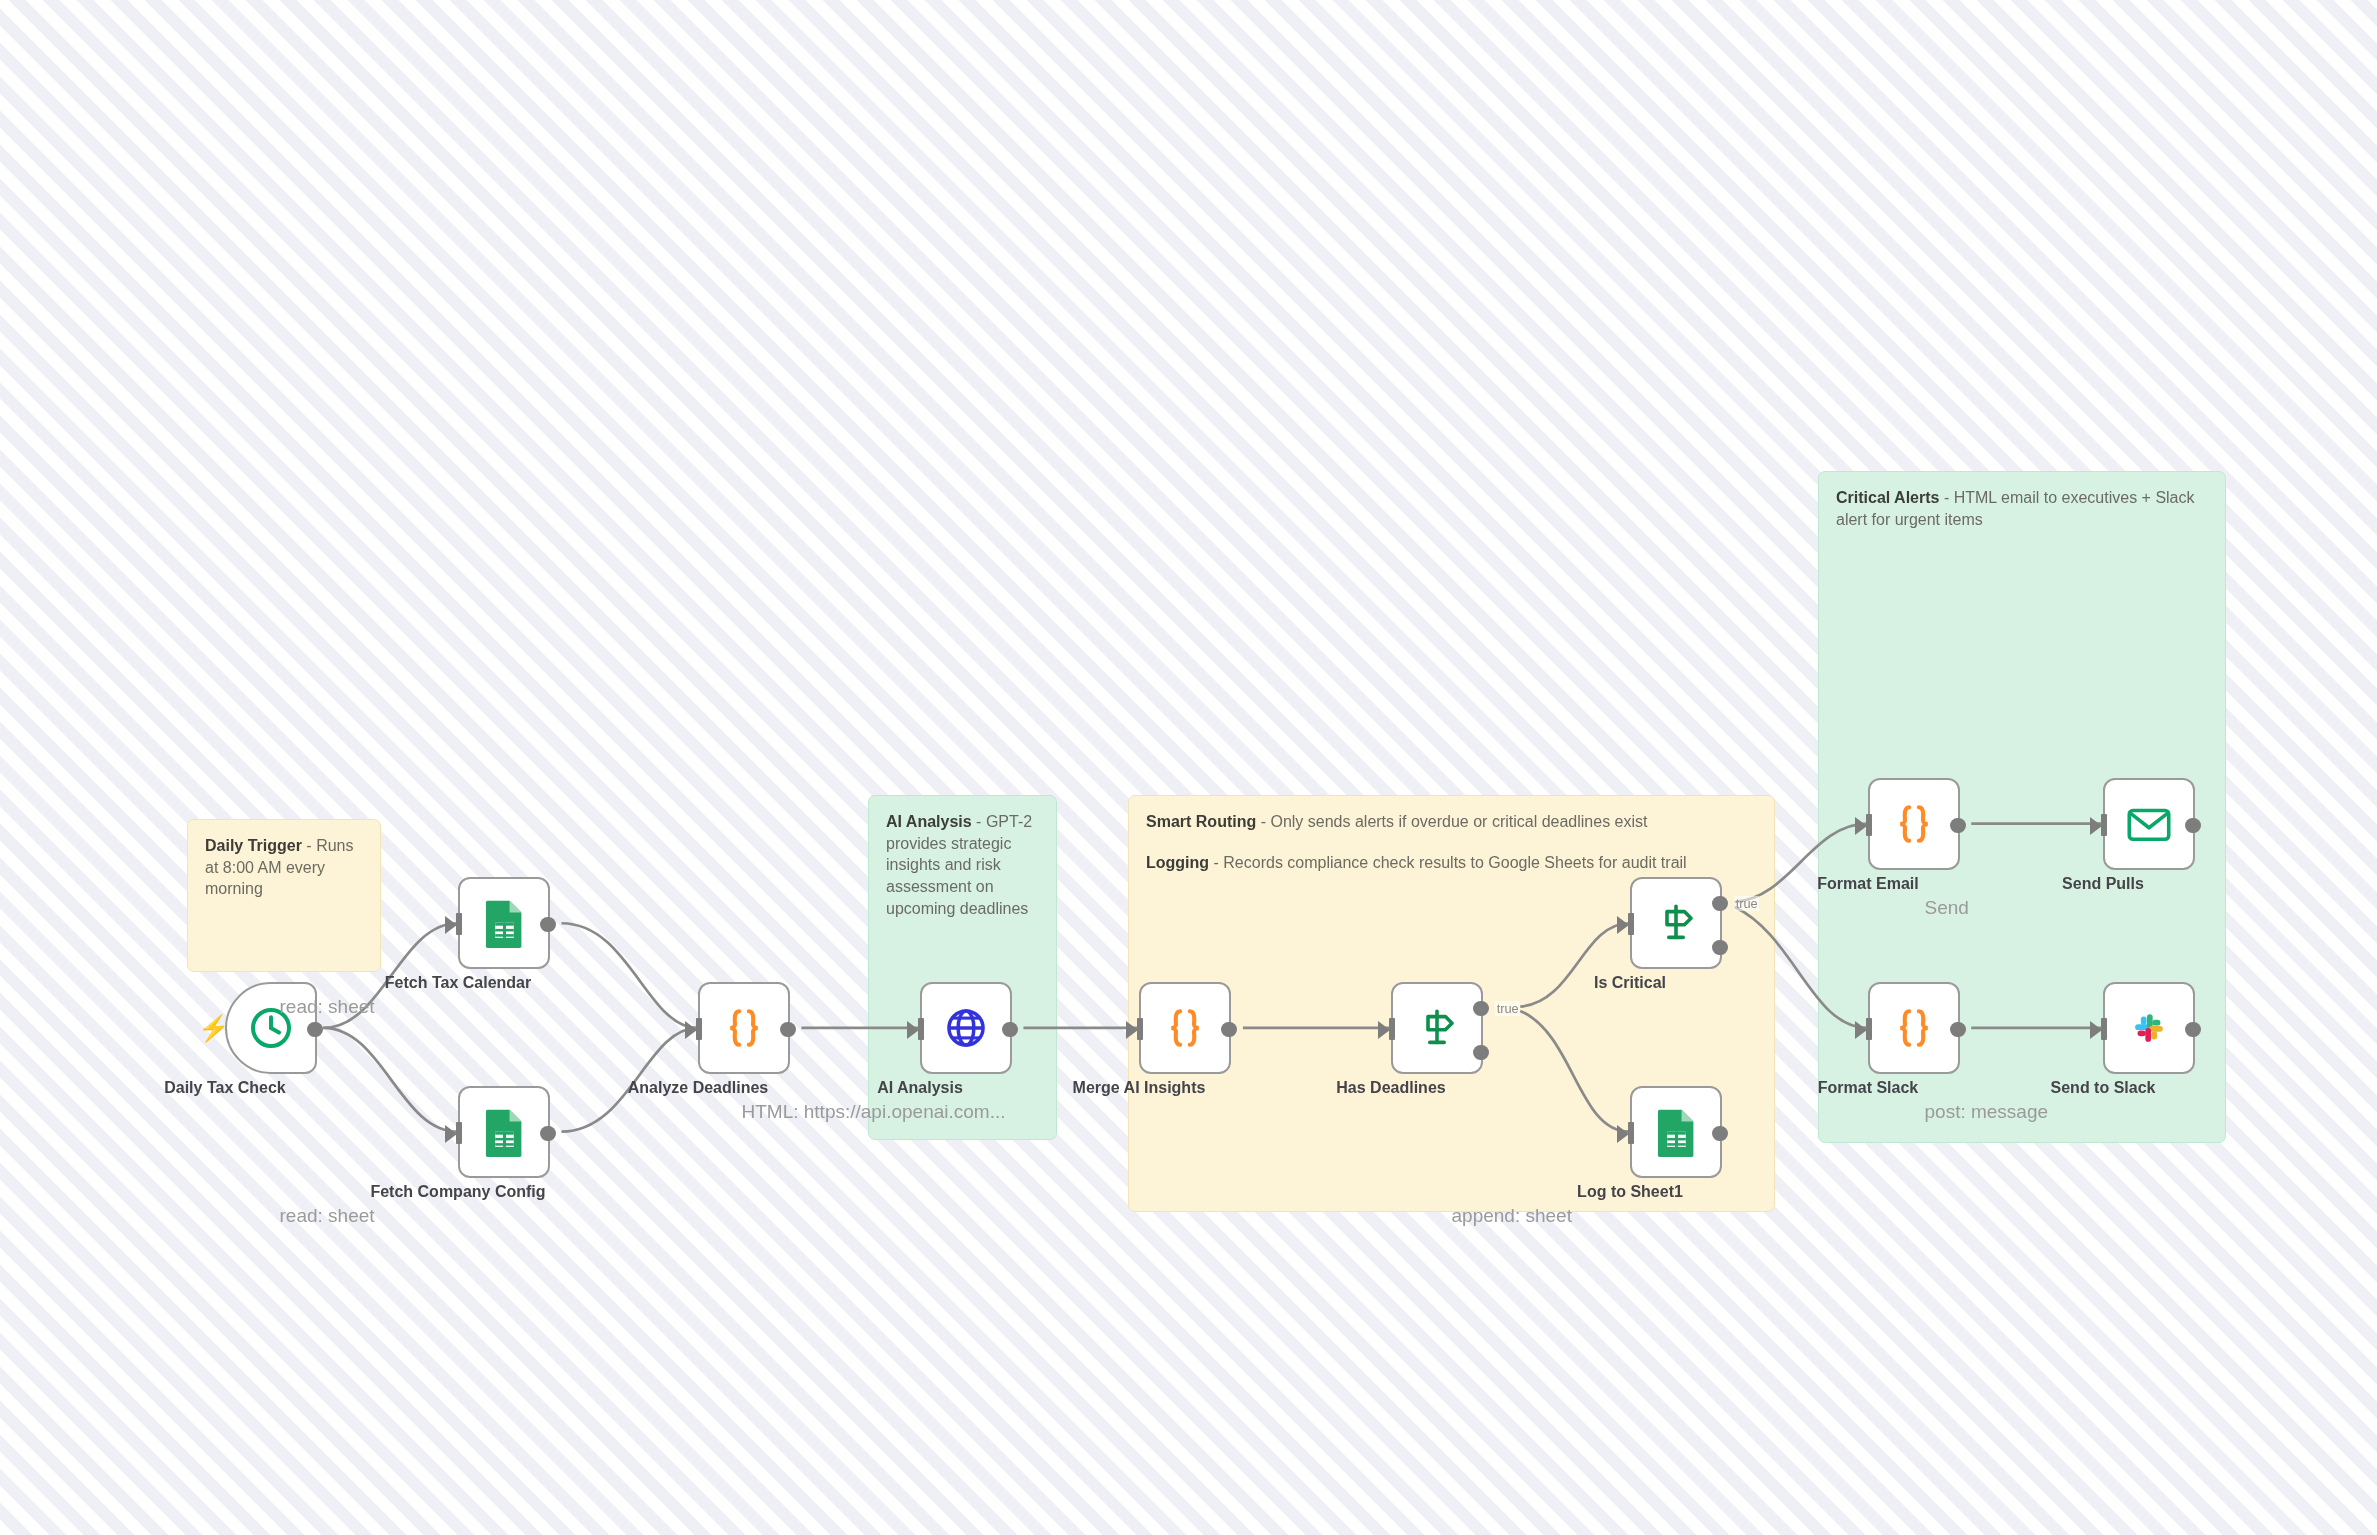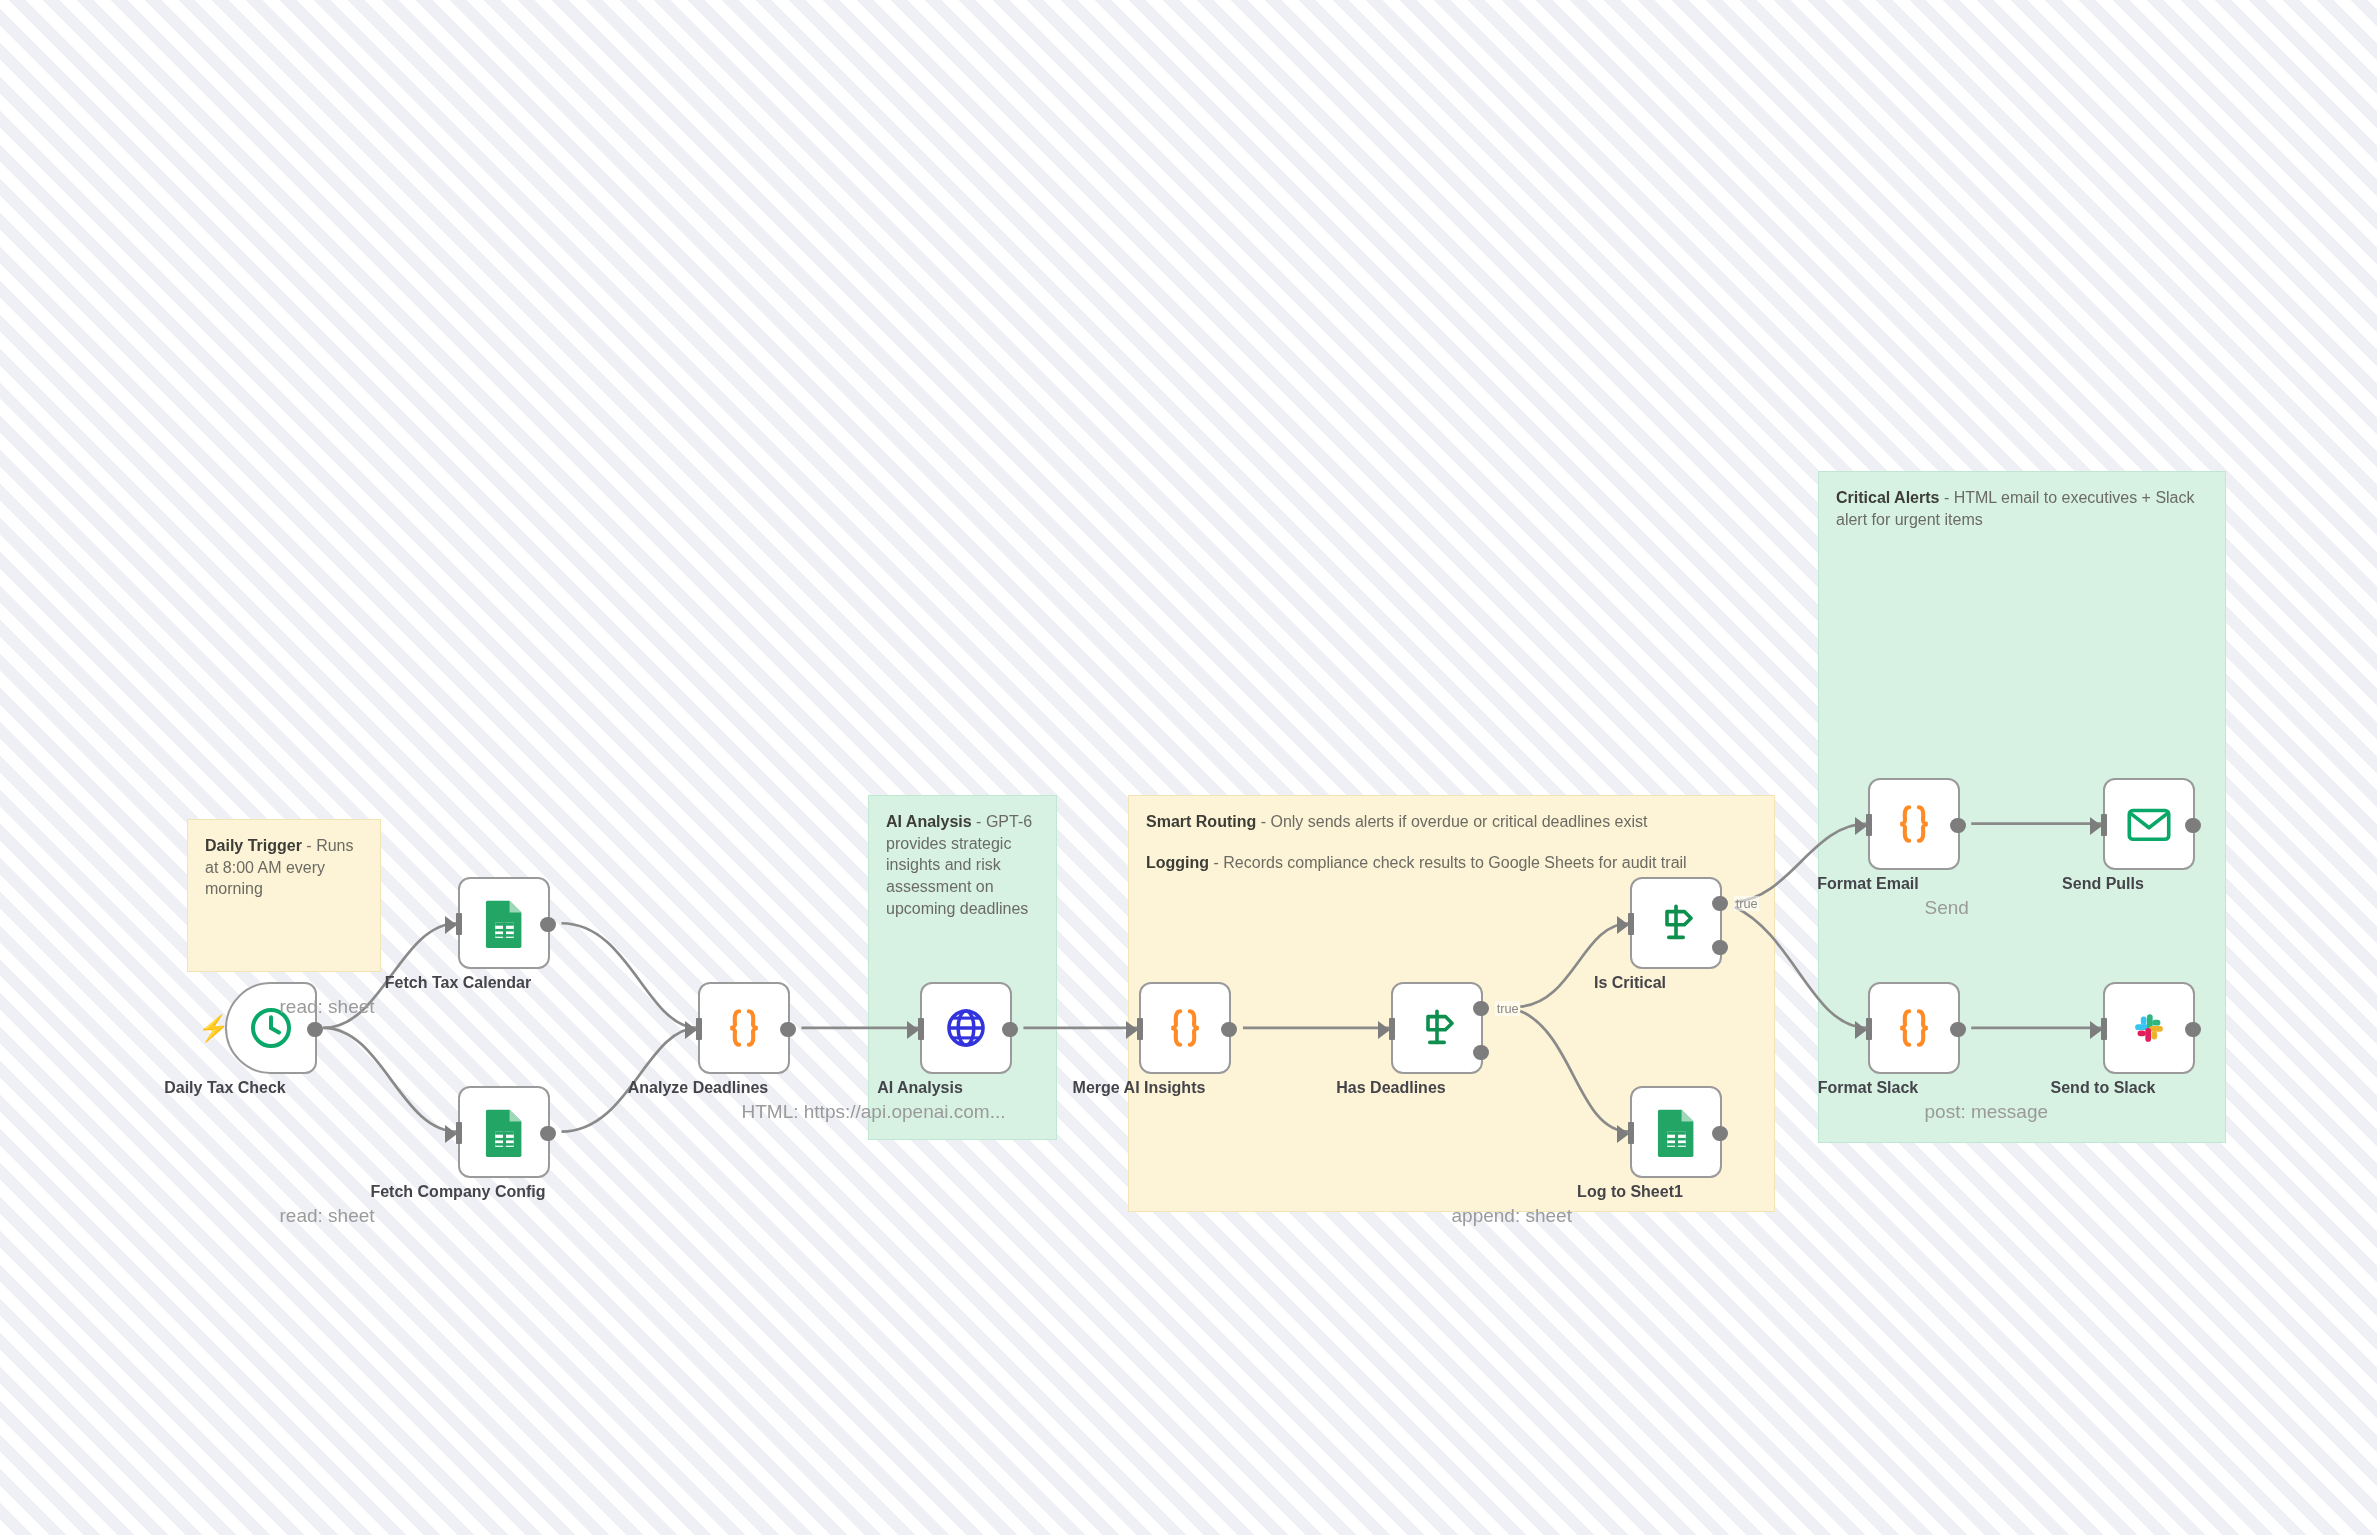--- a/index.html
+++ b/index.html
@@ -22,21 +22,21 @@
       #ffffff 12px,
       #eef0f5 12px,
       #eef0f5 24px
     );
     overflow: hidden;
   }
 
   
   .sticky {
     position: absolute;
-    border-radius: 0;
+    border-radius: 7px;
     box-sizing: border-box;
     padding: 15.3px 17px 13.6px 17px;
     font-size: 16px;
     line-height: 1.35;
     color: #6b6b63;
   }
   .sticky.yellow { background: #fdf3d6; border: 0.9px solid #f3e4b8; }
   .sticky.green  { background: #d7f2e3; border: 0.9px solid #bfe8d2; }
   .sticky .st-title { font-weight: bold; color: #3d3d38; }
   .sticky p { margin: 0 0 19px 0; }
@@ -145,21 +145,21 @@
 
 <div id="canvas">
 
   <div class="sticky yellow" style="left:187px; top:819px; width:194px; height:153px;">
     <p><span class="st-title">Daily Trigger</span><span> - Runs at 8:00 AM every morning</span></p>
   </div>
 
 
 
   <div class="sticky green" style="left:868px; top:795px; width:189px; height:345px;">
-    <p><span class="st-title">AI Analysis</span><span> - GPT-6 provides strategic insights and risk assessment on upcoming deadlines</span></p>
+    <p><span class="st-title">AI Analysis</span><span> - GPT-2 provides strategic insights and risk assessment on upcoming deadlines</span></p>
   </div>
 
   <div class="sticky yellow" style="left:1128px; top:795px; width:647px; height:417px;">
     <p><span class="st-title">Smart Routing</span><span> - Only sends alerts if overdue or critical deadlines exist</span></p>
     <p><span class="st-title">Logging</span><span> - Records compliance check results to Google Sheets for audit trail</span></p>
   </div>
 
   <div class="sticky green" style="left:1818px; top:471px; width:408px; height:672px;">
     <p><span class="st-title">Critical Alerts</span><span> - HTML email to executives + Slack alert for urgent items</span></p>
   </div>

